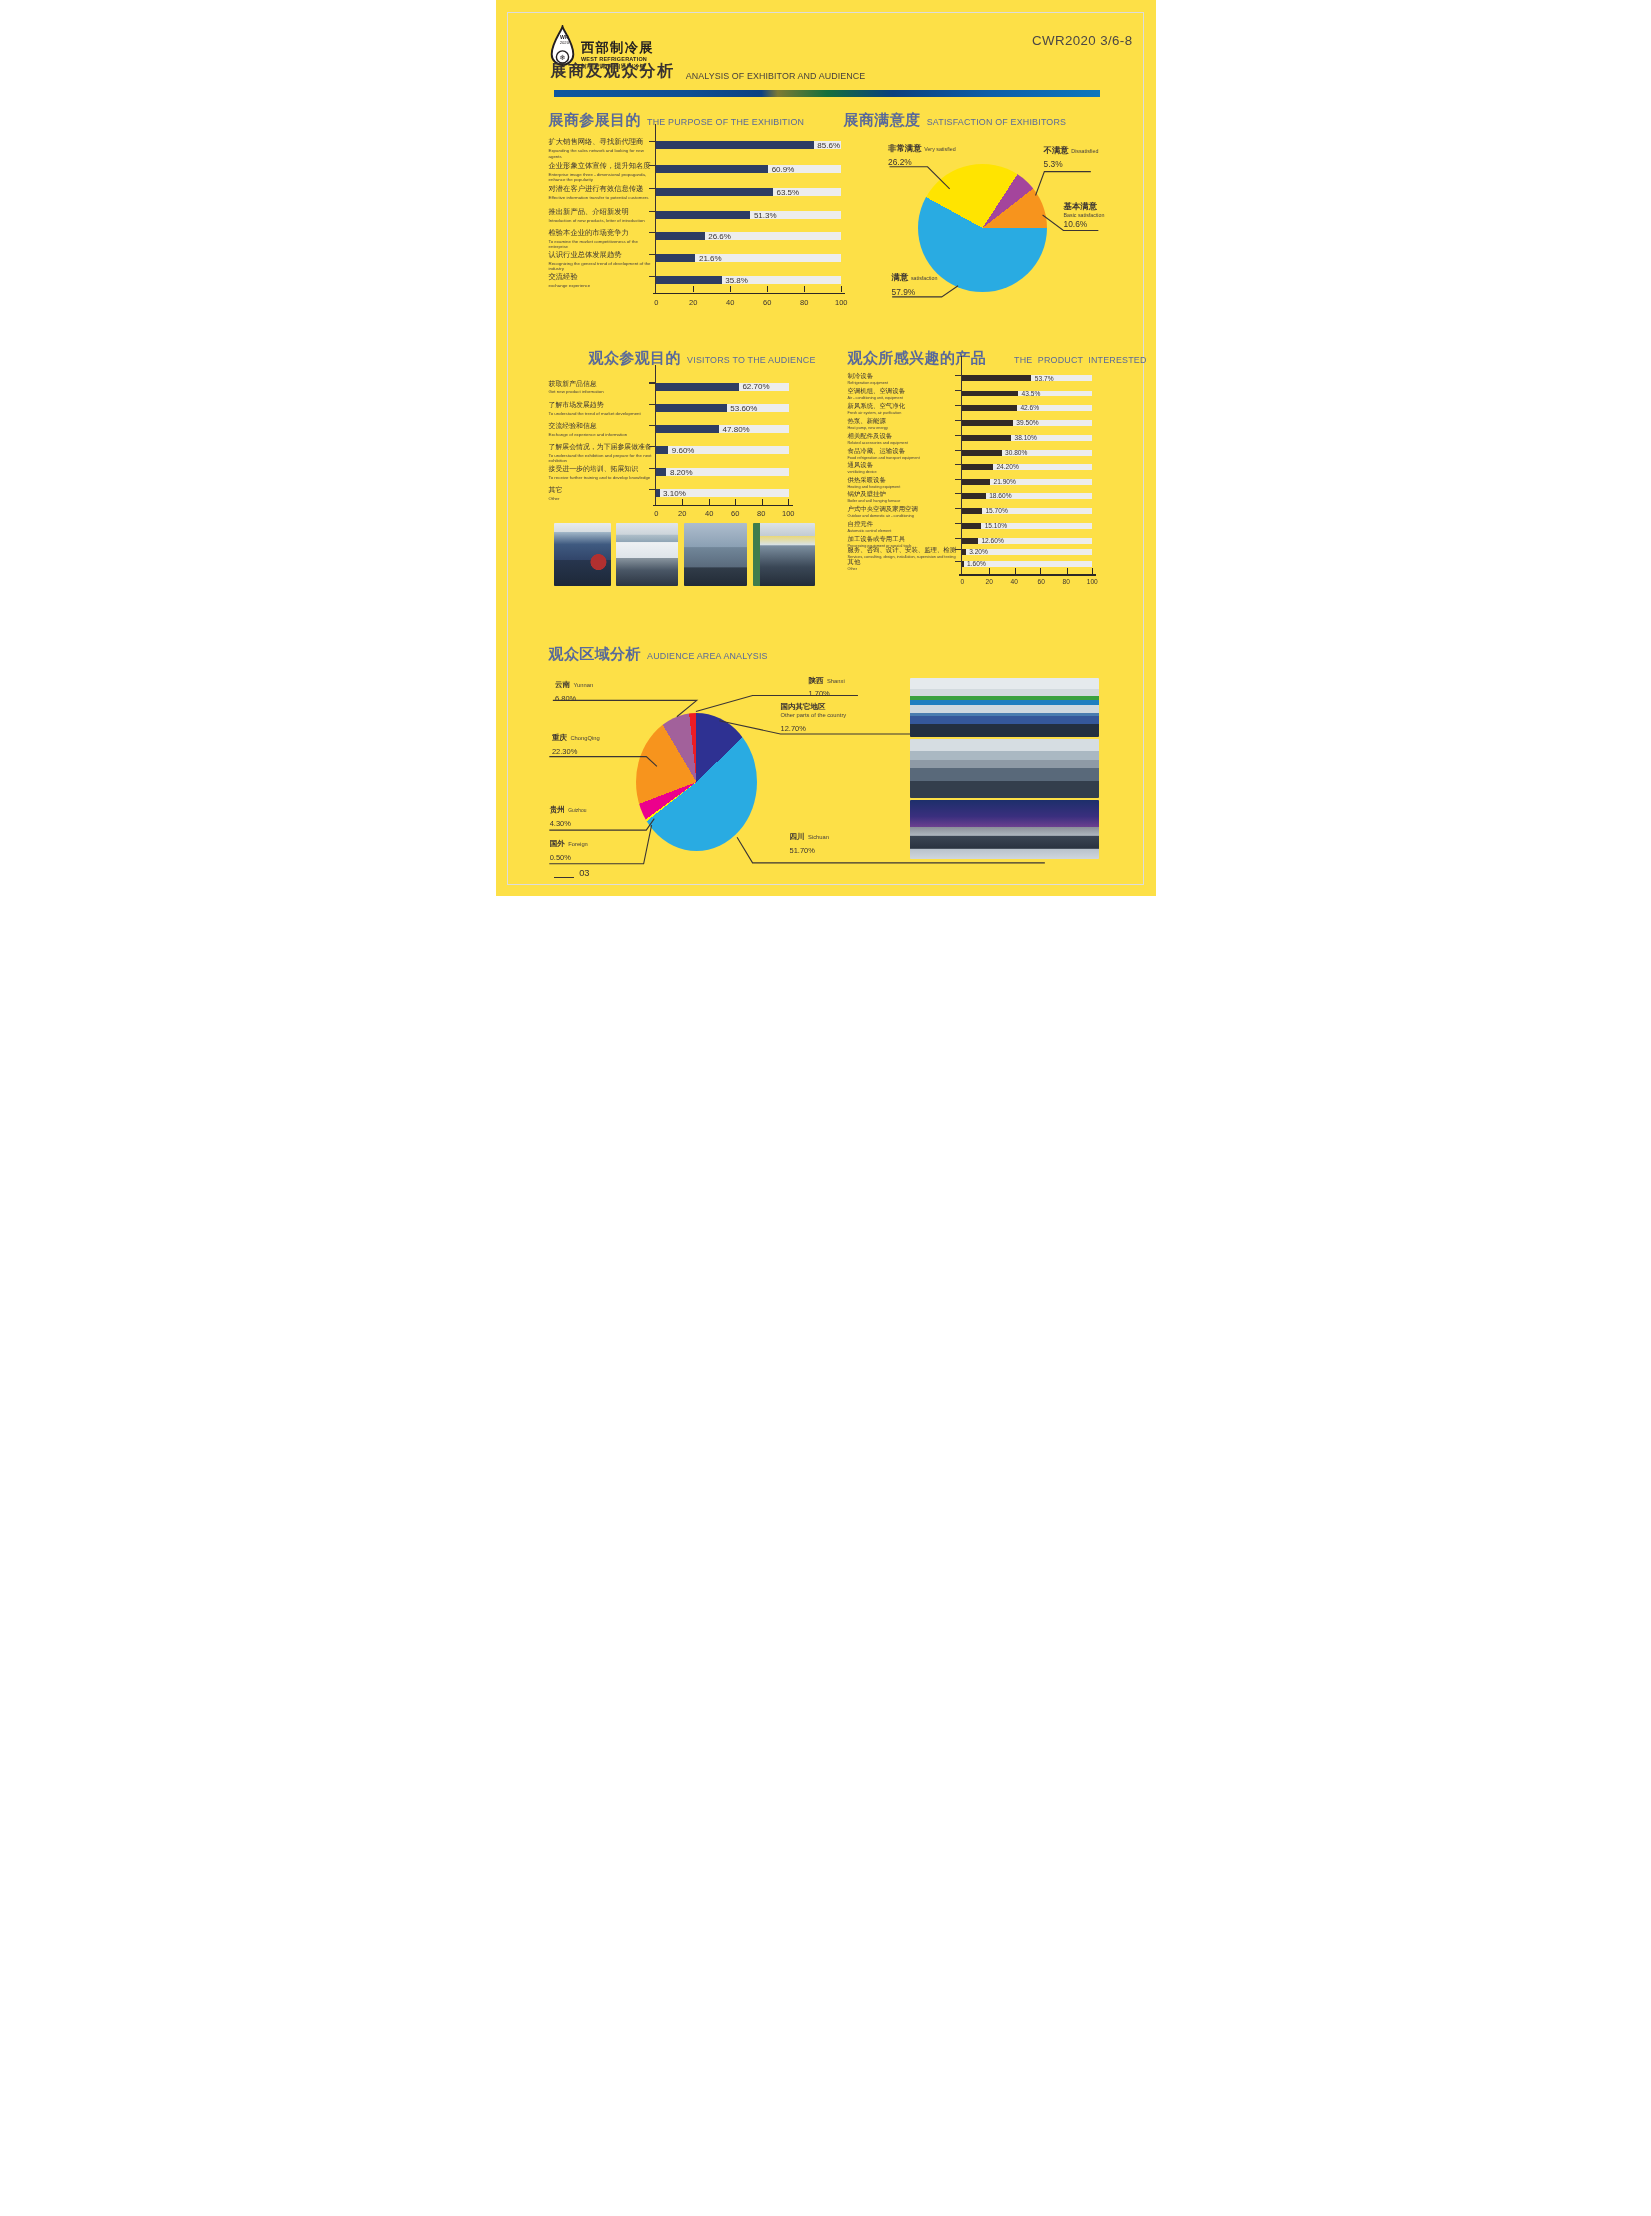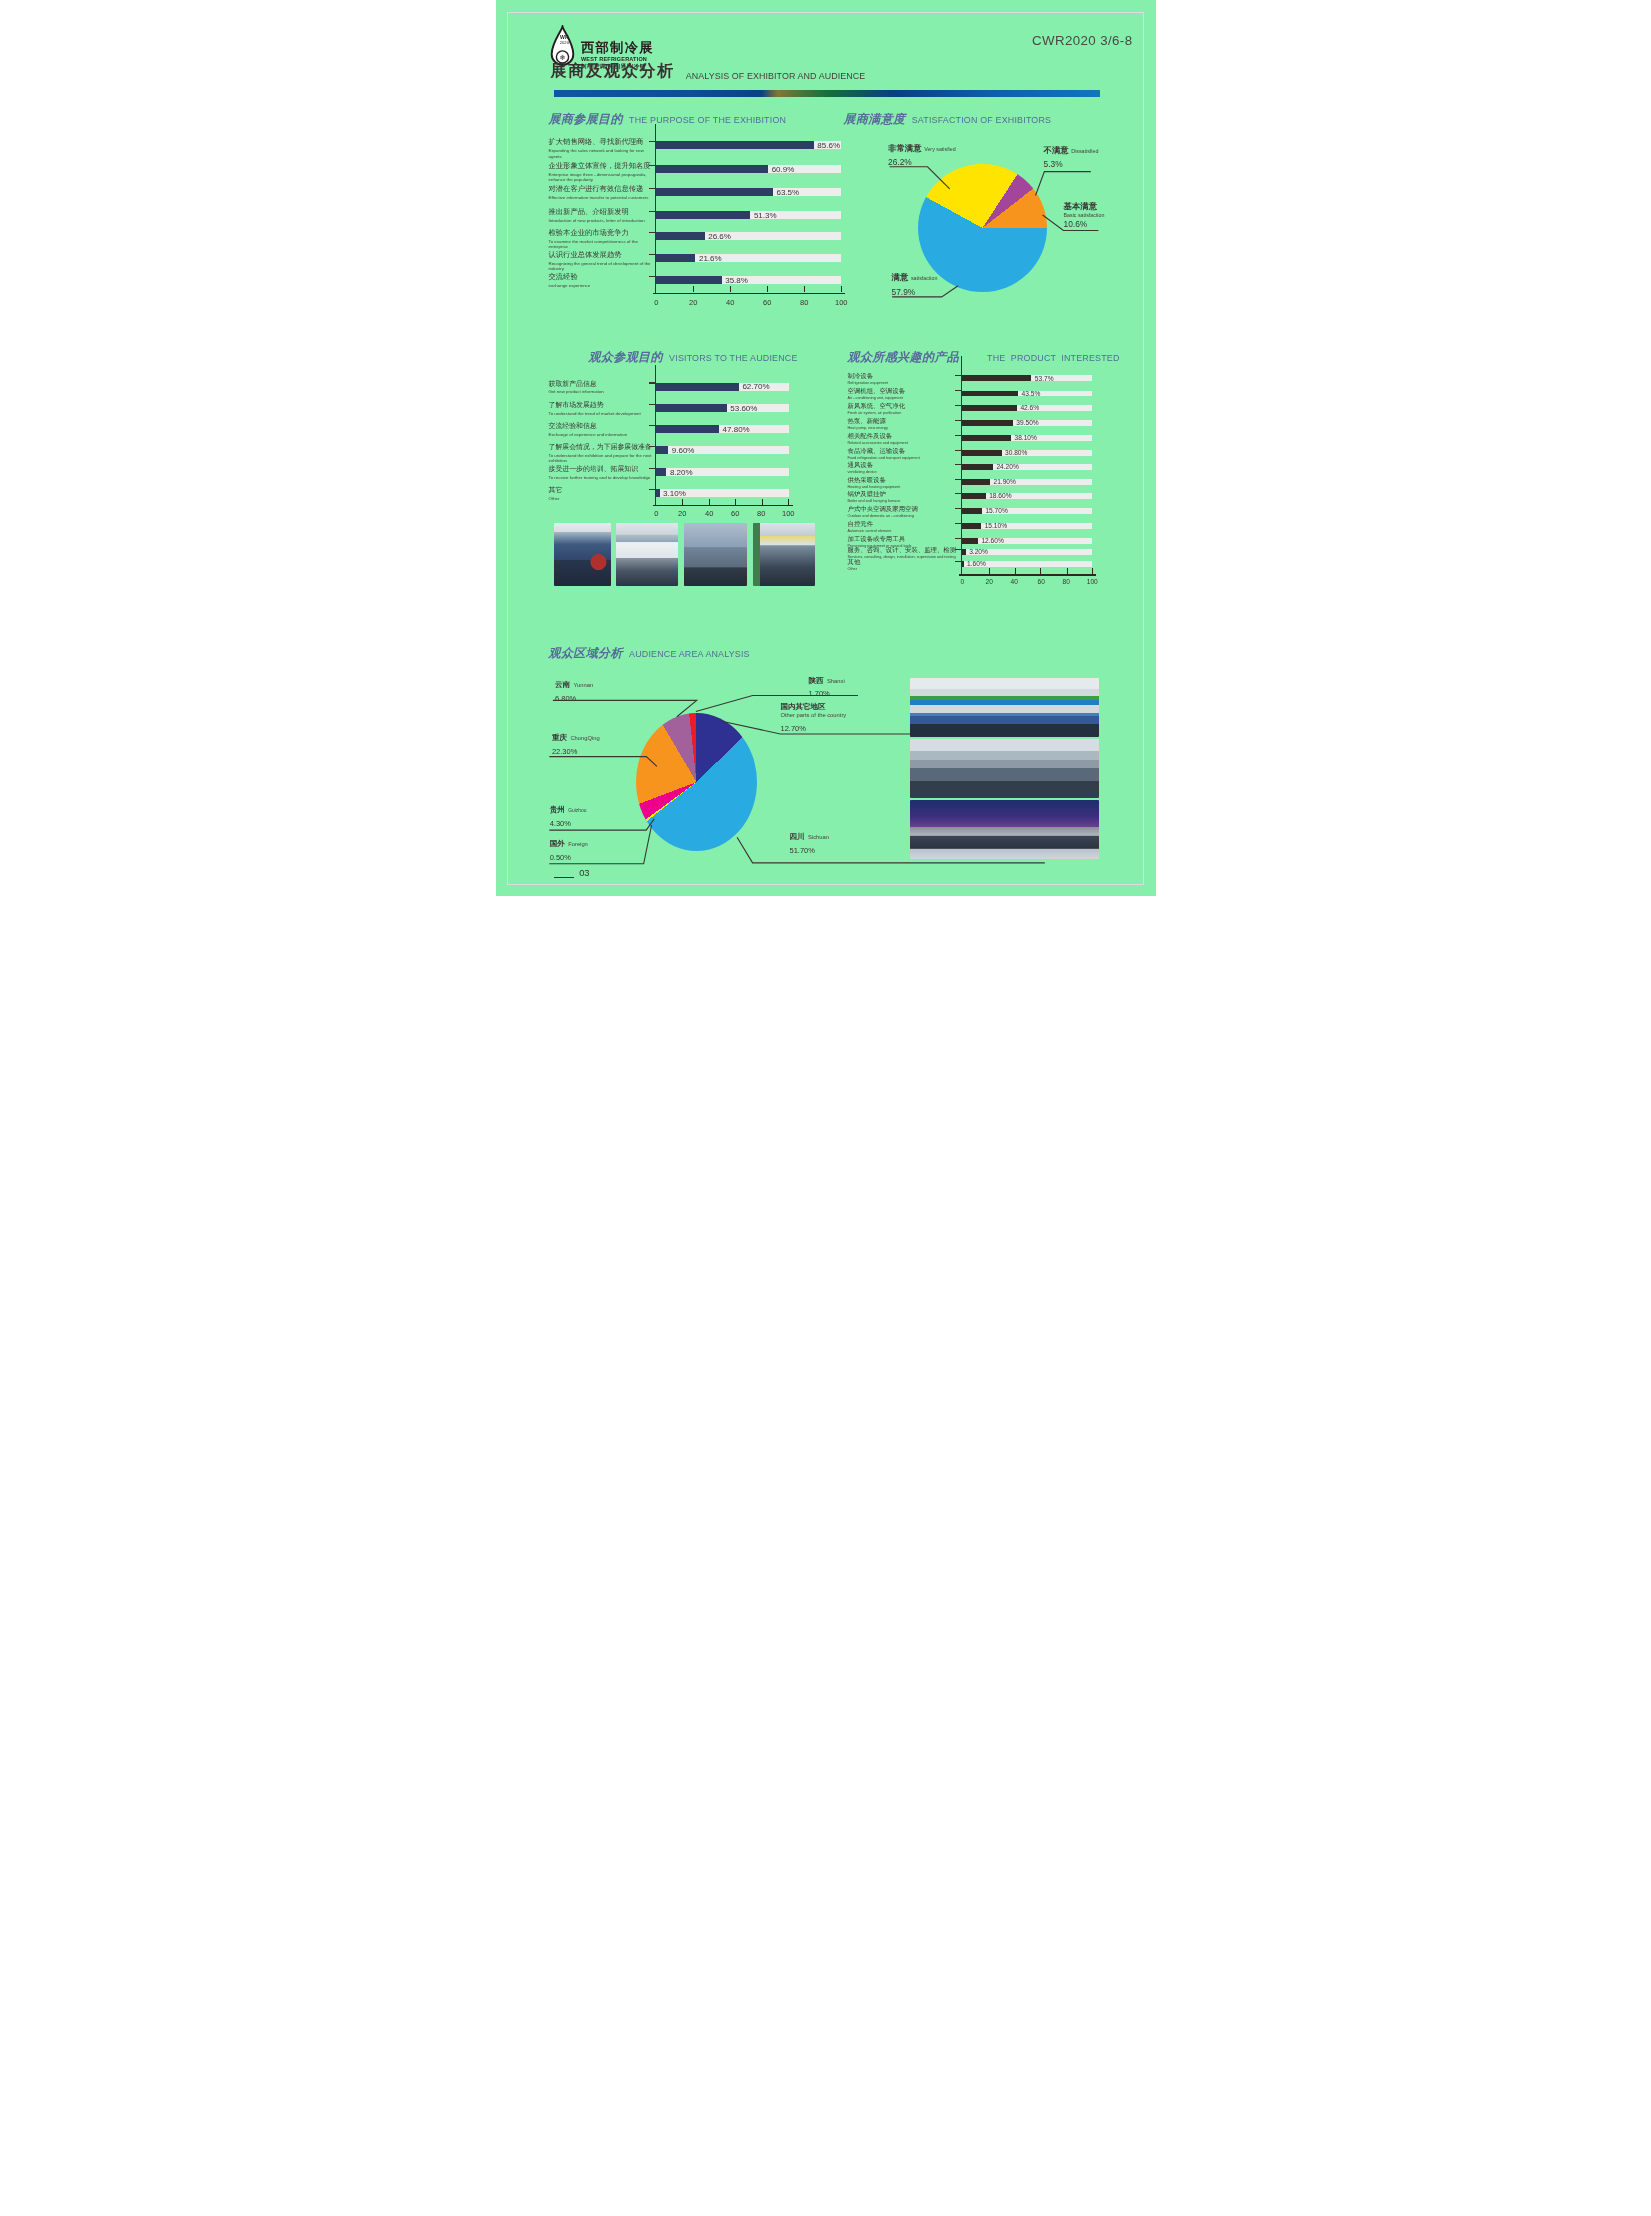--- a/index.html
+++ b/index.html
@@ -1,33 +1,33 @@
 <!DOCTYPE html>
 <html style="font-size:7px"><head>
 <meta charset="utf-8">
 <style>
   html,body{margin:0;padding:0;background:#ffffff;}
   body{font-family:"Liberation Sans","DejaVu Sans",sans-serif;color:#3a3332;}
-  .page{position:relative;width:660px;height:896px;margin:0 auto;background:#86efac;overflow:hidden;}
+  .page{position:relative;width:660px;height:896px;margin:0 auto;background:#fde047;overflow:hidden;}
   .frame{position:absolute;inset:11.5px;border:0.9px solid #dcdcdc;}
   
   .logo{position:absolute;left:52px;top:25px;display:flex;align-items:flex-end;gap:4.4px;}
   .logo-txt{padding-bottom:1.8px;}
   .logo-zh{font-size:13.3px;font-weight:900;letter-spacing:1.3px;color:#231f20;line-height:1.05;}
   .logo-en{font-size:5.5px;font-weight:800;letter-spacing:0.2px;color:#231f20;margin-top:0.9px;}
   .logo-sub{font-size:5.3px;font-weight:700;letter-spacing:0.4px;color:#231f20;margin-top:0.9px;}
   .cwr{position:absolute;right:23px;top:33px;font-size:13.3px;font-weight:500;color:#4b4746;letter-spacing:0.4px;}
   .ribbon{position:absolute;left:58px;top:90px;width:546px;height:6.6px;
     background:linear-gradient(90deg,#0f579f 0%,#0e4e93 25%,#0c4182 38%,#7d7a33 41%,#156f3c 50%,#0b3f7e 62%,#0d5ea8 80%,#0e77bd 100%);}
   .main-title{position:absolute;left:55px;top:61px;display:flex;align-items:flex-end;gap:10.6px;white-space:nowrap;}
   .main-title .zh{font-size:16px;font-weight:900;letter-spacing:1.8px;color:#383231;}
   .main-title .en{font-size:8.9px;font-weight:500;color:#443e3d;padding-bottom:1.3px;letter-spacing:0.1px;}
   
   .sec-title{position:absolute;display:flex;align-items:baseline;gap:6.2px;color:#58699b;white-space:nowrap;}
-  .sec-title .zh{font-size:12px;font-weight:800;letter-spacing:0.4px;font-style:italic;}
+  .sec-title .zh{font-size:15px;font-weight:800;letter-spacing:0.4px;}
   .sec-title .en{font-size:8.9px;font-weight:400;letter-spacing:0.2px;}
   
   .chart{position:absolute;}
   .vaxis{position:absolute;width:1.3px;background:#3a3332;}
   .haxis{position:absolute;height:1.3px;background:#2c2826;}
   .brow{position:absolute;left:0;right:0;}
   .blbl{position:absolute;left:0;}
   .blbl .zh{font-weight:500;color:#3a3332;white-space:nowrap;}
   .blbl .en{color:#46403e;}
   .rowtick{position:absolute;width:6.2px;height:1.3px;background:#3a3332;top:-0.4px;}

